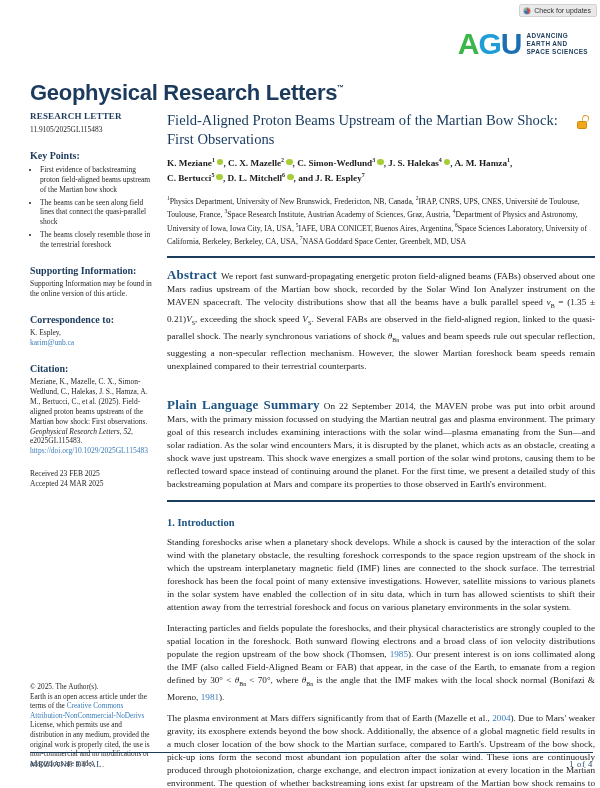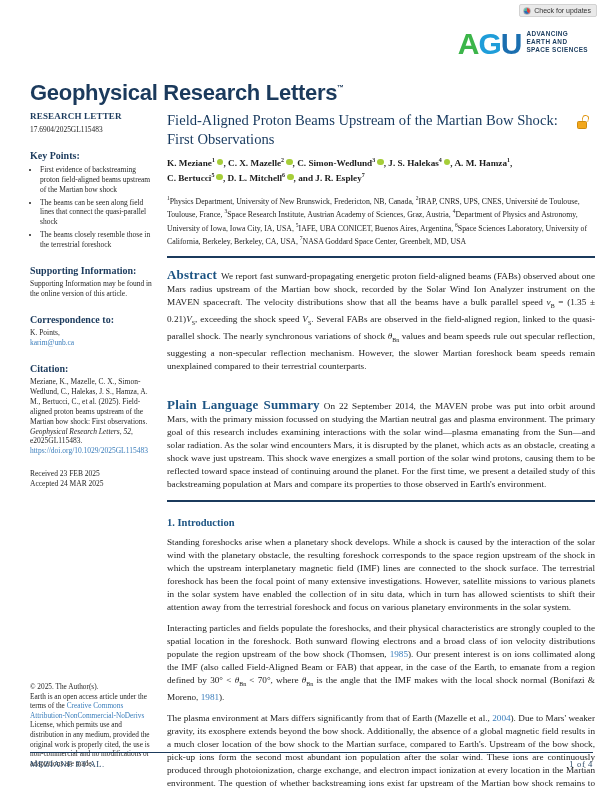--- a/index.html
+++ b/index.html
@@ -16,21 +16,21 @@
     position:absolute; top:4px; right:3px; height:13px;
     background:#e9e9e9; border:1px solid #d2d2d2; border-radius:2px;
     display:flex; align-items:center; gap:3px; padding:0 5px 0 3px;
     font-family:"Liberation Sans", sans-serif; font-size:7px; color:#333;
     cursor:pointer;
   }
   .crossmark{ width:8px; height:8px; border-radius:50%;
     background:conic-gradient(#d9413d 0 38%, #2e6db4 38% 72%, #49b8a8 72% 100%);
     border:0.5px solid #b8b8b8; }
 
-  .agu-logo{ position:absolute; top:30px; right:12px; display:flex; gap:5px; }
+  .agu-logo{ position:absolute; top:30px; right:12px; display:flex; align-items:center; gap:5px; }
   .agu-letters{ font-family:"Liberation Sans", sans-serif; font-weight:bold;
     font-size:30px; line-height:28px; letter-spacing:-1px; }
   .agu-a{ color:#3cb54a; } .agu-g{ color:#1f9dd9; } .agu-u{ color:#1b6fb0; }
   .agu-tag{ font-family:"Liberation Sans", sans-serif; font-weight:bold;
     font-size:6.4px; line-height:8px; color:#1a3c5e; letter-spacing:.4px; }
 
   .journal-name{
     position:absolute; top:80px; left:30px;
     font-family:"Liberation Sans", sans-serif; font-weight:bold;
     font-size:22px; color:#1b3a5c; letter-spacing:-.3px;
@@ -109,34 +109,34 @@
       <div>SPACE SCIENCES</div>
     </div>
   </div>
 
   <div class="journal-name"><span>Geophysical Research Letters</span><sup>™</sup></div>
 
   <div class="content">
 
     <div class="sidebar">
       <div class="sb-type">RESEARCH LETTER</div>
-      <div class="sb-doi">17.6904/2025GL115483</div>
+      <div class="sb-doi">11.9105/2025GL115483</div>
 
       <div class="sb-h">Key Points:</div>
       <ul class="kp-list">
         <li>First evidence of backstreaming proton field-aligned beams upstream of the Martian bow shock</li>
         <li>The beams can be seen along field lines that connect the quasi-parallel shock</li>
         <li>The beams closely resemble those in the terrestrial foreshock</li>
       </ul>
 
       <div class="sb-h">Supporting Information:</div>
       <div class="sb-text">Supporting Information may be found in the online version of this article.</div>
 
       <div class="sb-h">Correspondence to:</div>
-      <div class="sb-text">K. Points,</div>
+      <div class="sb-text">K. Espley,</div>
       <a class="link">karim@unb.ca</a>
 
       <div class="sb-h">Citation:</div>
       <div class="sb-text"><span>Meziane, K., Mazelle, C. X., Simon-Wedlund, C., Halekas, J. S., Hamza, A. M., Bertucci, C., et al. (2025). Field-aligned proton beams upstream of the Martian bow shock: First observations. </span><span class="it">Geophysical Research Letters</span><span>, </span><span class="it">52</span><span>, e2025GL115483. </span><a class="link">https://doi.org/10.1029/2025GL115483</a></div>
 
       <div class="sb-block">
         <div>Received 23 FEB 2025</div>
         <div>Accepted 24 MAR 2025</div>
       </div>
 

